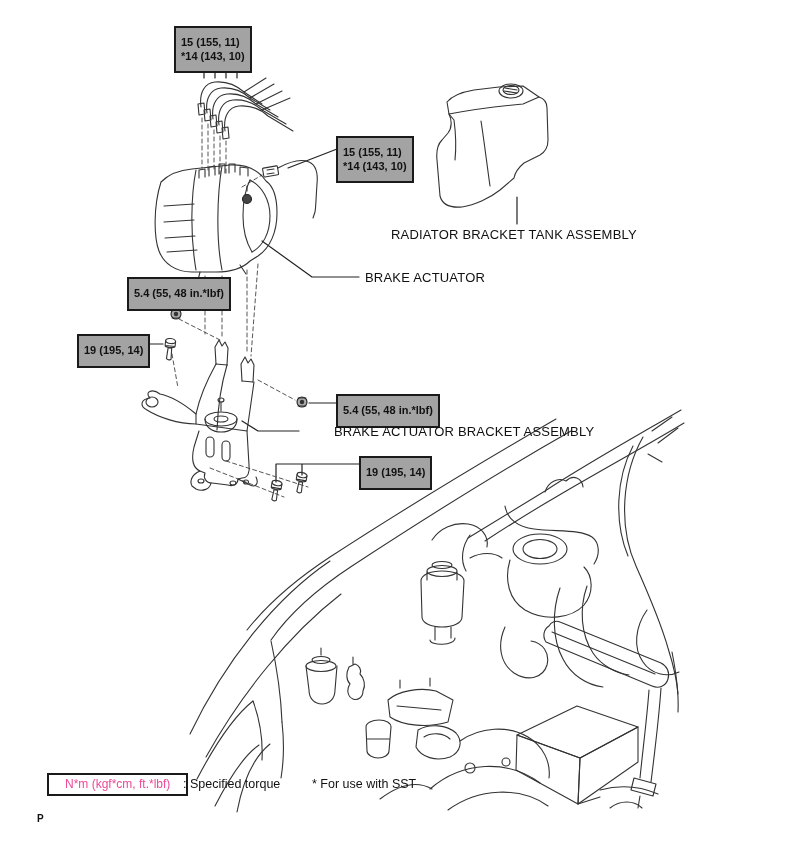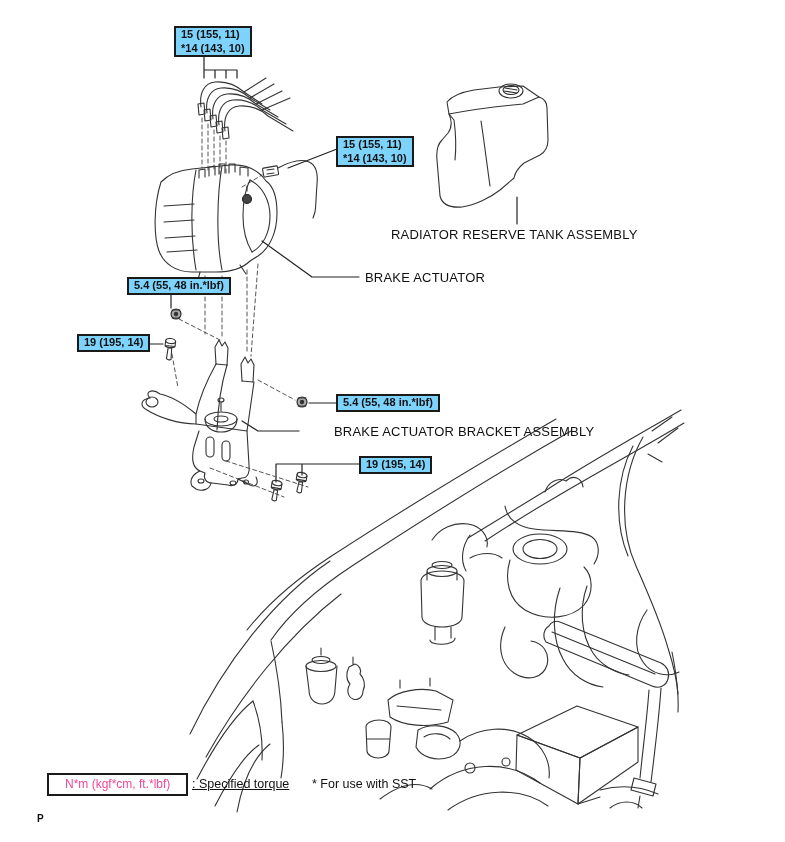--- a/index.html
+++ b/index.html
@@ -1,19 +1,19 @@
 <!DOCTYPE html>
 <html><head>
 <meta charset="utf-8">
 <style>
   html,body{margin:0;padding:0;background:#fff;}
   .page{position:relative;width:785px;height:842px;background:#fff;overflow:hidden;
         font-family:"Liberation Sans",sans-serif;color:#111;}
   .art{position:absolute;left:0;top:0;}
-  .tq{position:absolute;border:2px solid #1a1a1a;background:#7dd3fc;padding:0 5px;
+  .tq{position:absolute;border:2px solid #1a1a1a;background:#a3a3a3;padding:8px 5px;
       font:bold 11px/13.5px "Liberation Sans",sans-serif;color:#111;white-space:nowrap;z-index:5;}
   .lbl{position:absolute;font:13px/15px "Liberation Sans",sans-serif;color:#111;
        white-space:nowrap;letter-spacing:.2px;z-index:5;}
   .legend-box{position:absolute;border:2px solid #1a1a1a;background:#fff;padding:2px 16px;
        font:12px/15px "Liberation Sans",sans-serif;color:#ec4899;white-space:nowrap;z-index:5;}
   .legend-txt{position:absolute;font:12.5px/15px "Liberation Sans",sans-serif;color:#111;
        white-space:nowrap;z-index:5;}
   .pmark{position:absolute;font:bold 10px "Liberation Sans",sans-serif;color:#111;z-index:5;}
 </style>
 </head>
@@ -241,22 +241,22 @@
   </div>
 
   <div class="tq" style="left:336px;top:394px;">
     <div>5.4 (55, 48 in.*lbf)</div>
   </div>
 
   <div class="tq" style="left:359px;top:456px;">
     <div>19 (195, 14)</div>
   </div>
 
-  <div class="lbl" style="left:391px;top:227px;">RADIATOR RESERVE TANK ASSEMBLY</div>
+  <div class="lbl" style="left:391px;top:227px;">RADIATOR BRACKET TANK ASSEMBLY</div>
   <div class="lbl" style="left:365px;top:270px;text-align:right;">BRAKE ACTUATOR</div>
   <div class="lbl" style="left:303px;top:424px;margin-left:31px;">BRAKE ACTUATOR BRACKET ASSEMBLY</div>
 
   <div class="legend-box" style="left:47px;top:773px;">N*m (kgf*cm, ft.*lbf)</div>
-  <div class="legend-txt" style="left:192px;top:777px;text-decoration:underline;">: Specified torque</div>
+  <div class="legend-txt" style="left:183px;top:777px;">: Specified torque</div>
   <div class="legend-txt" style="left:312px;top:777px;">* For use with SST</div>
 
   <div class="pmark" style="left:37px;top:813px;">P</div>
 </div>
 
 </body></html>

